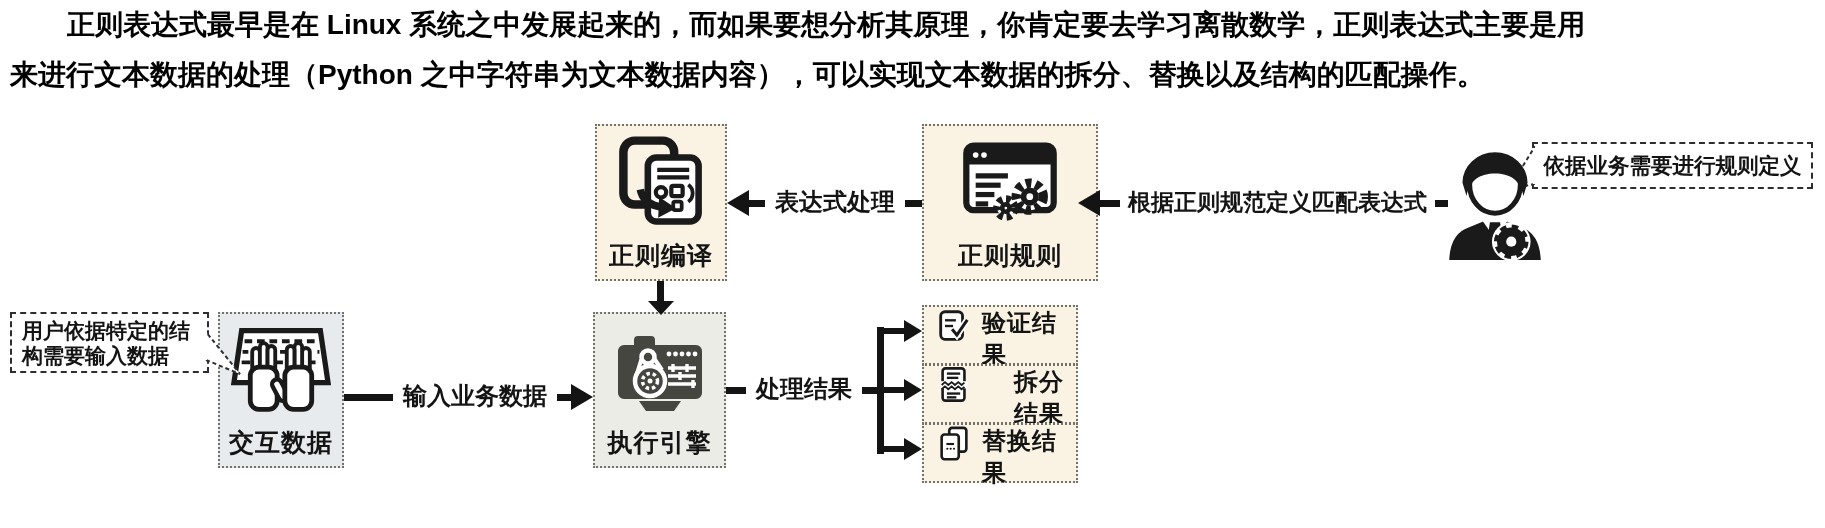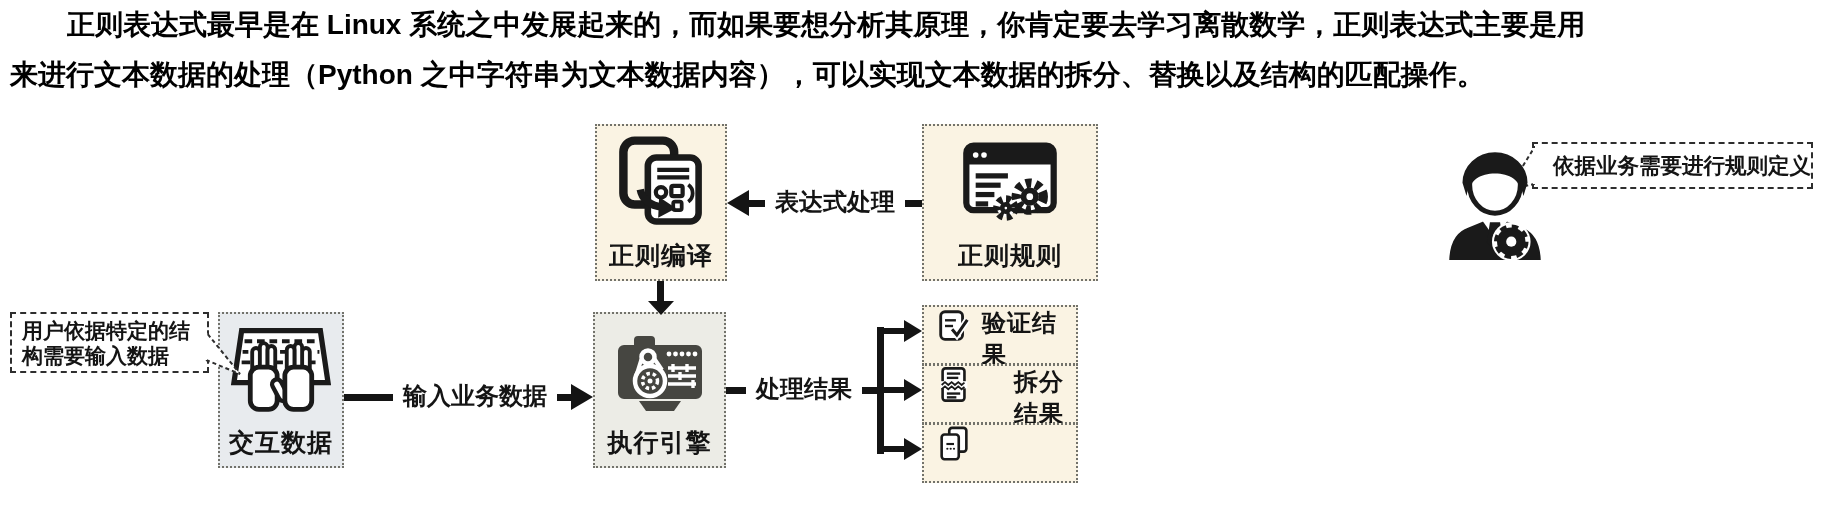--- a/index.html
+++ b/index.html
@@ -57,21 +57,21 @@
   .branch{position:absolute;left:881px;width:41px;height:26px;display:flex;align-items:center;}
   #branch-1{top:318px;} #branch-2{top:377px;} #branch-3{top:436px;}
   .branch .bar{height:6px;}
 
   
   .callout{position:absolute;background:#fff;border:2.5px dashed #2e2e2e;box-sizing:border-box;
            font-weight:700;}
   #callout-user{left:10px;top:312px;width:199px;height:61px;font-size:21px;line-height:25px;
                 padding:4px 0 0 10px;}
   #callout-rule{left:1532px;top:142px;width:281px;height:47px;font-size:21.5px;
-                display:flex;align-items:center;justify-content:flex-end;}
+                display:flex;align-items:center;justify-content:center;}
   .tail{position:absolute;line-height:0;}
   #tail-user{left:204px;top:330px;}
   #tail-rule{left:1504px;top:146px;}
 
   
   #person{position:absolute;left:1444px;top:138px;line-height:0;}
 </style>
 </head>
 <body>
 
@@ -203,29 +203,36 @@
     <span class="icon">
       <svg width="38" height="38" viewBox="0 0 80 80">
         <rect x="30" y="6" width="36" height="50" rx="6" fill="#fff" stroke="#1a1a1a" stroke-width="5.5"></rect>
         <rect x="14" y="20" width="36" height="52" rx="6" fill="#fff" stroke="#1a1a1a" stroke-width="5.5"></rect>
         <line x1="24" y1="40" x2="40" y2="40" stroke="#1a1a1a" stroke-width="4.5"></line>
         <circle cx="26" cy="50" r="2.3" fill="#1a1a1a"></circle>
         <circle cx="33" cy="50" r="2.3" fill="#1a1a1a"></circle>
         <circle cx="40" cy="50" r="2.3" fill="#1a1a1a"></circle>
       </svg>
     </span>
+    <span class="result-label">替换结果</span>
   </div>
 
   <div class="edge" id="edge-expr">
     <span class="tri tri-left"></span>
     <span class="bar bw16"></span>
     <span class="edge-label">表达式处理</span>
     <span class="bar grow"></span>
   </div>
 
+  <div class="edge" id="edge-define">
+    <span class="tri tri-left"></span>
+    <span class="bar bw20"></span>
+    <span class="edge-label small">根据正则规范定义匹配表达式</span>
+    <span class="bar grow"></span>
+  </div>
 
   <div class="edge" id="edge-input">
     <span class="bar grow"></span>
     <span class="edge-label">输入业务数据</span>
     <span class="bar bw14"></span>
     <span class="tri tri-right"></span>
   </div>
 
   <div class="edge" id="edge-result">
     <span class="bar bw20"></span>

